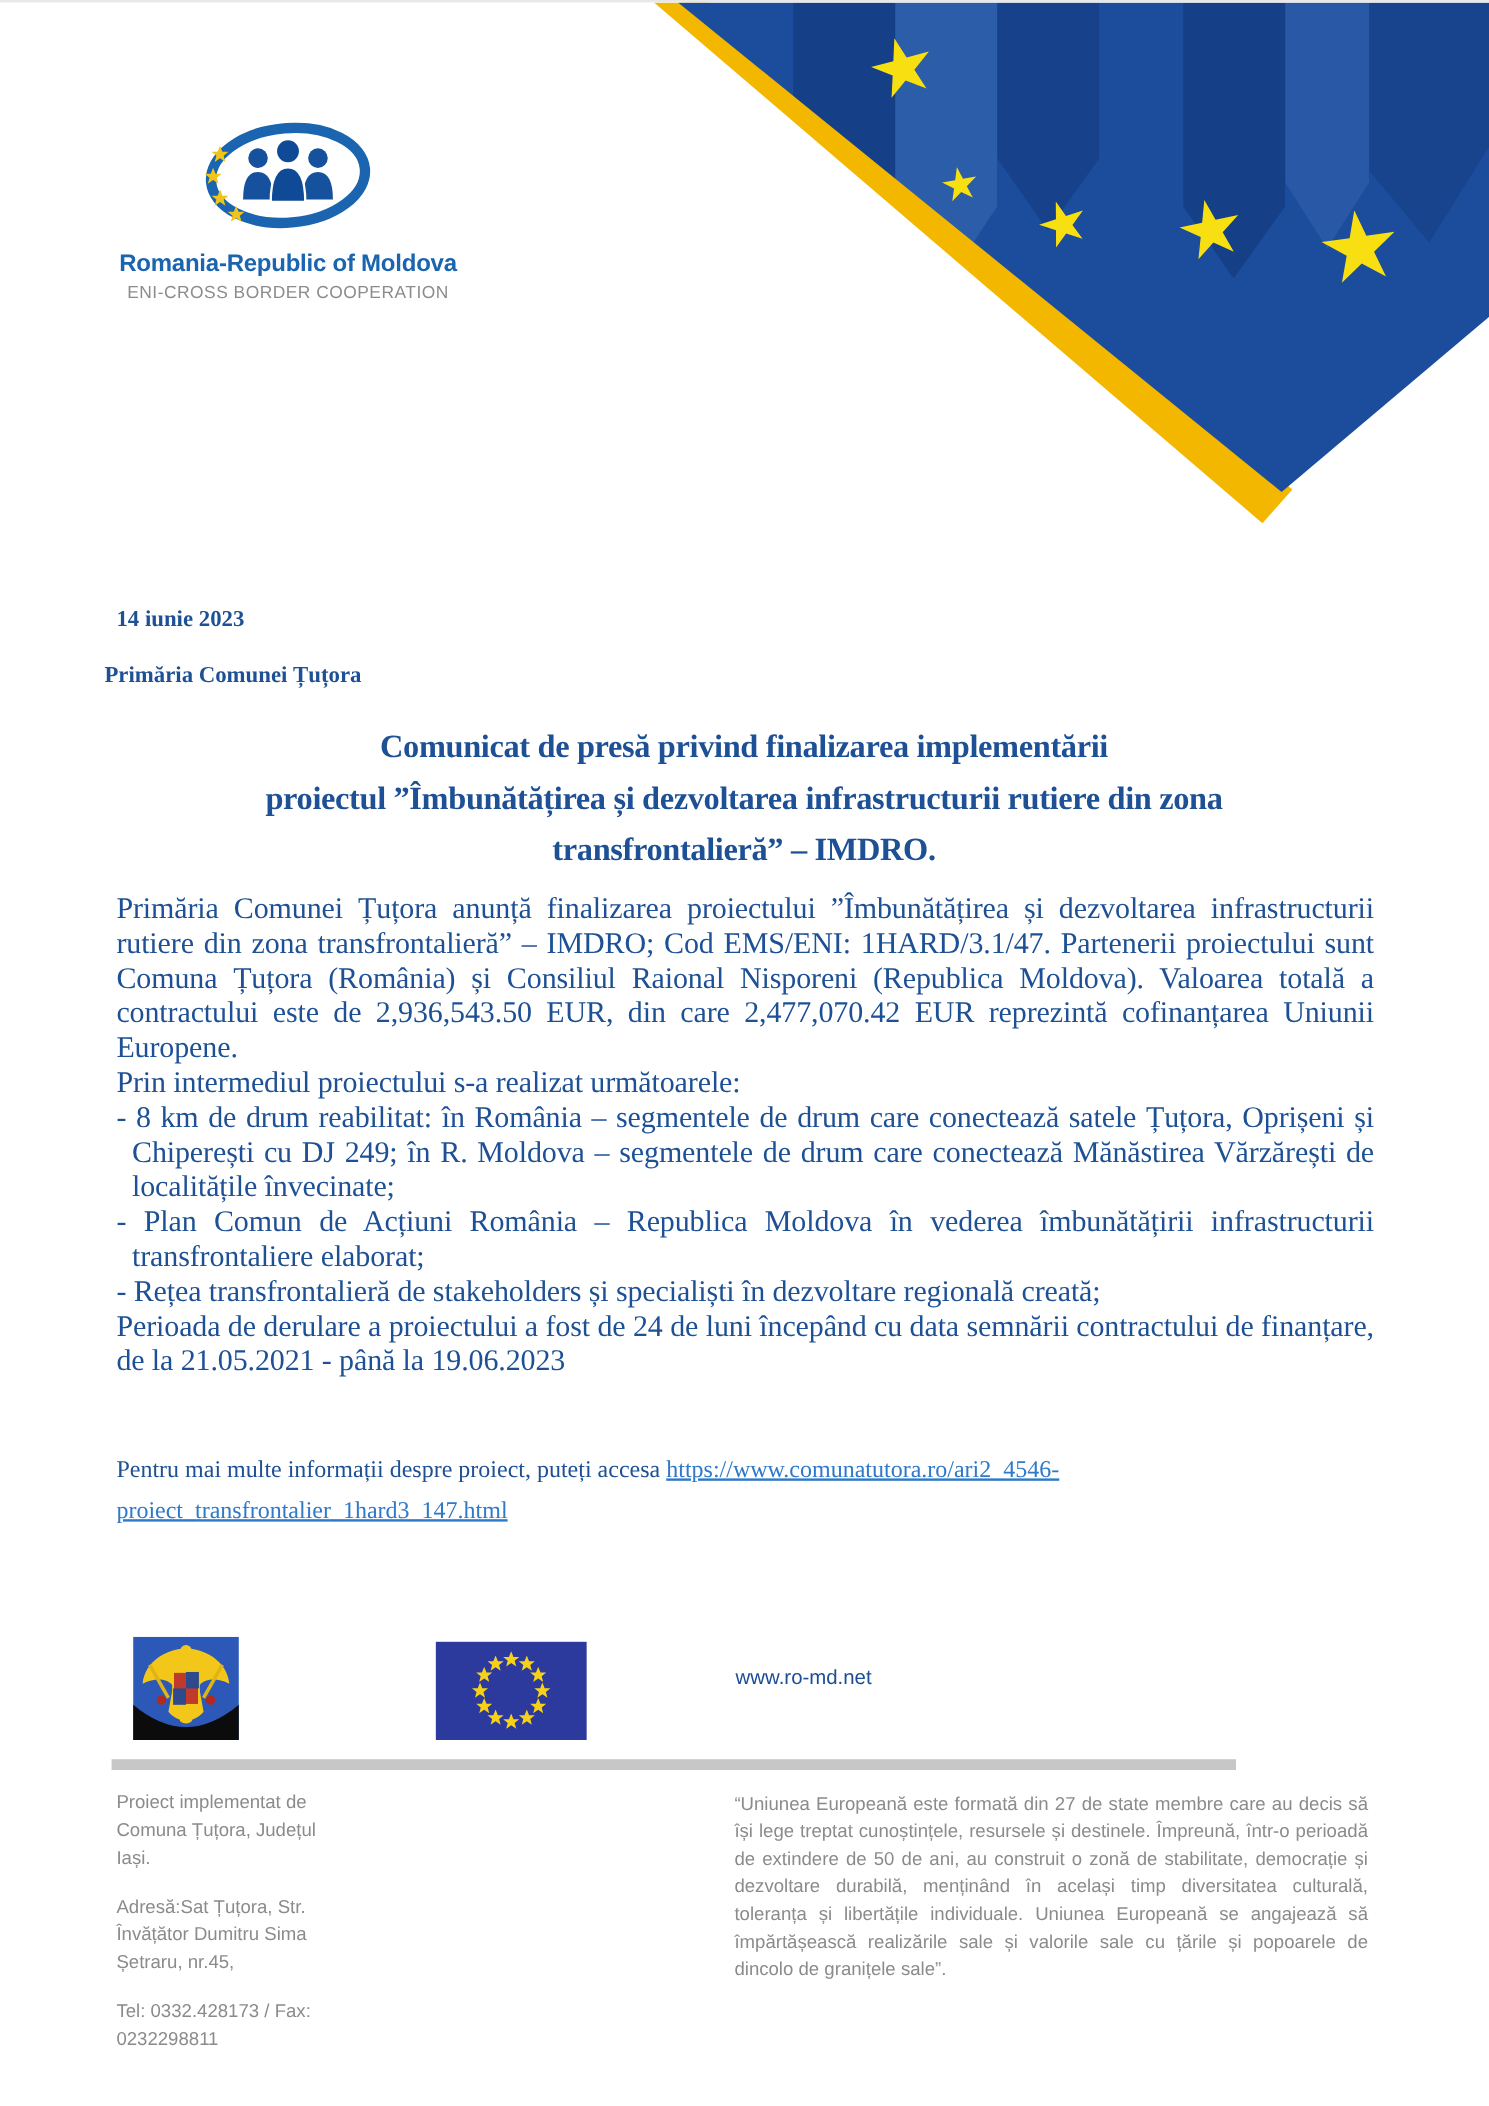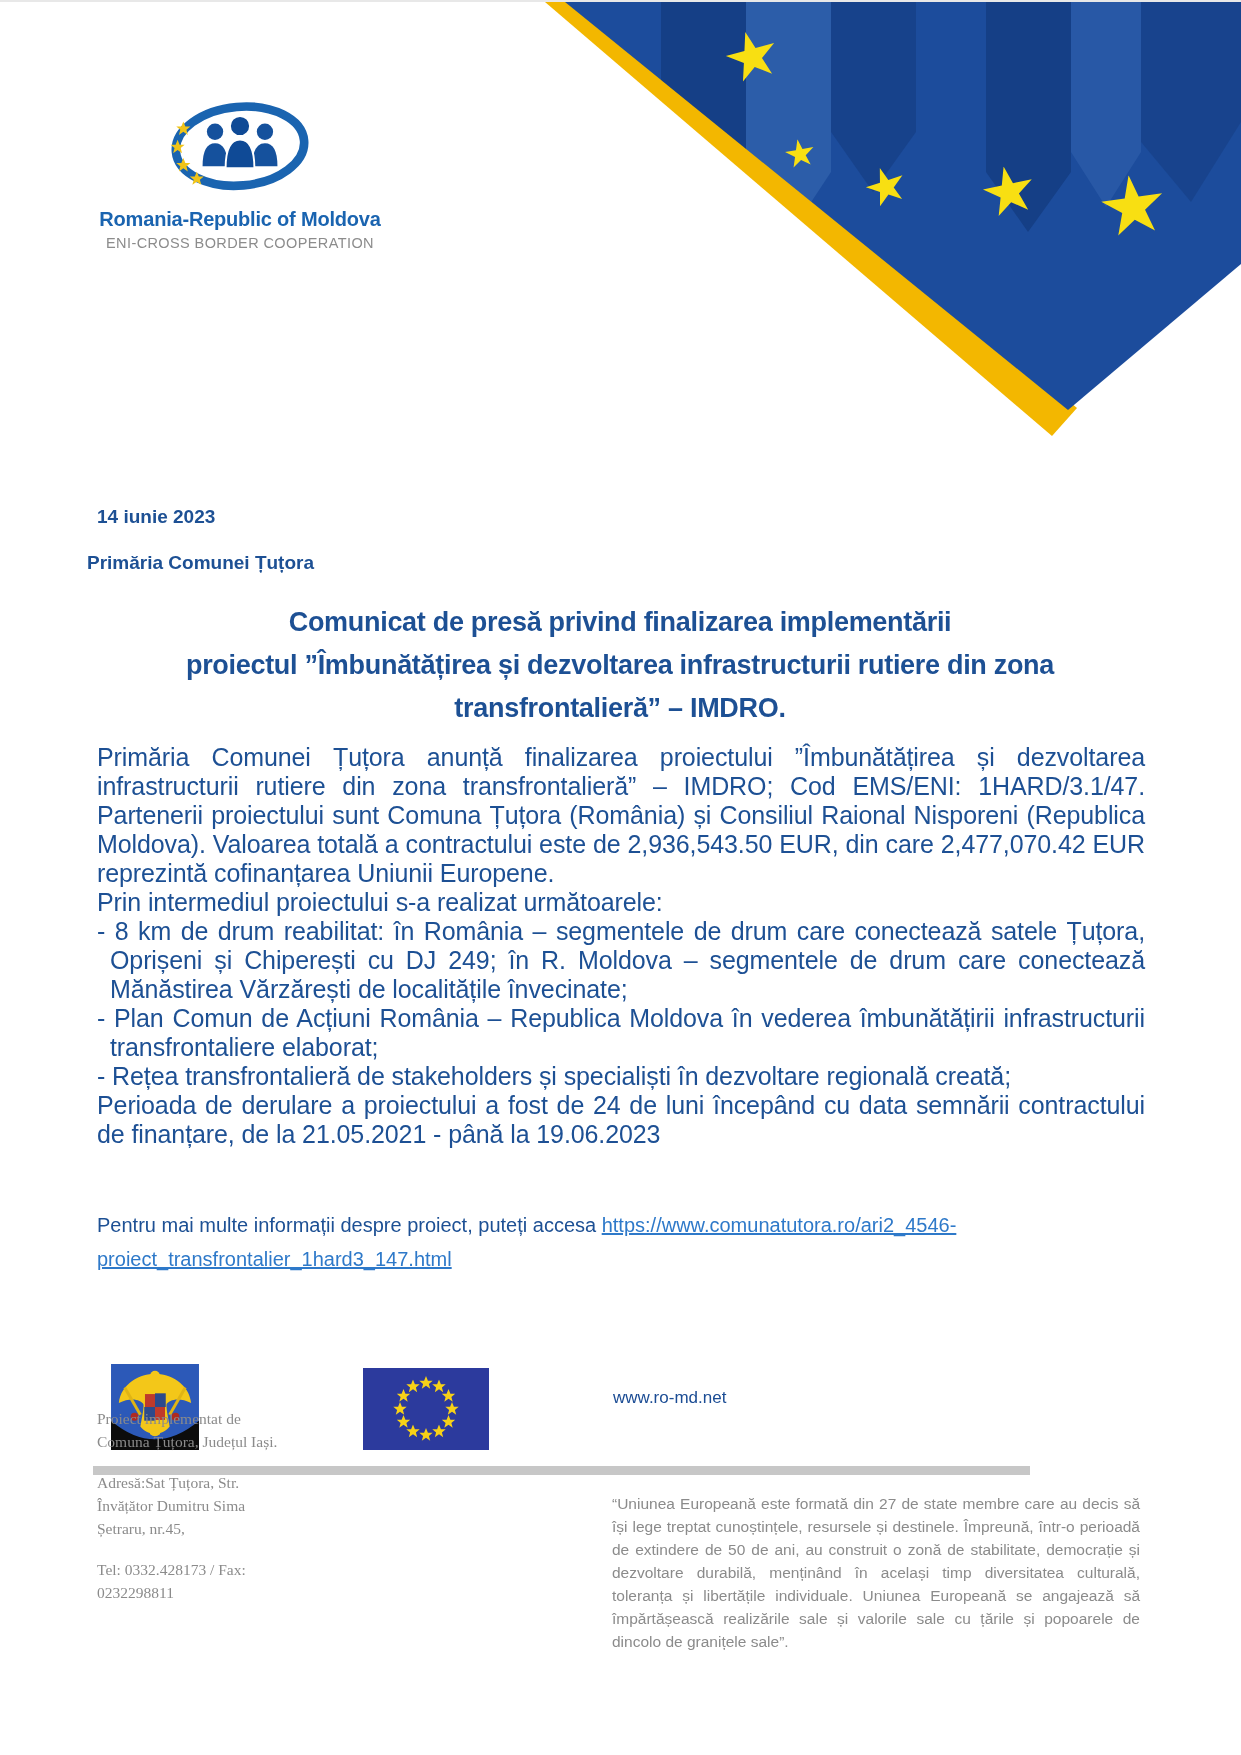--- a/index.html
+++ b/index.html
@@ -26,42 +26,42 @@
   .ds3{left:335px;top:165px;width:40px;height:40px;transform:rotate(-18deg);}
   .ds4{left:452px;top:164px;width:52px;height:52px;transform:rotate(-12deg);}
   .ds5{left:570px;top:173px;width:64px;height:64px;transform:rotate(-8deg);}
 
   
   .logo-block{position:absolute;left:95px;top:100px;width:290px;text-align:center;}
   .logo-title{margin-top:6px;font-size:20px;font-weight:bold;color:#1a64b0;letter-spacing:-.2px;}
   .logo-sub{margin-top:4px;font-size:14.5px;color:#8c8c8c;letter-spacing:.4px;}
 
   
-  .blue{color:#1d5094;}
+  .blue{color:#1d5094;font-family:Liberation Serif, serif;}
   .date-line{position:absolute;left:97px;top:504px;font-size:19px;font-weight:bold;}
   .org-line{position:absolute;left:87px;top:550px;font-size:19px;font-weight:bold;}
   .doc-title{position:absolute;left:96px;top:599px;width:1048px;text-align:center;
      font-size:27px;font-weight:bold;line-height:43px;letter-spacing:-.3px;}
   .doc-title div{white-space:nowrap;}
   .body-text{position:absolute;left:97px;top:741px;width:1048px;
      font-size:25px;line-height:29px;text-align:justify;letter-spacing:-.1px;}
   .body-text p{margin:0;}
   .body-text p.bullet{padding-left:13px;text-indent:-13px;}
   .link-para{position:absolute;left:97px;top:1206px;width:1048px;font-size:20px;line-height:34px;}
   .doc-link{color:#2e79c9;text-decoration:underline;overflow-wrap:anywhere;}
 
   
   .coat{position:absolute;left:110px;top:1362px;}
   .euflag{position:absolute;left:363px;top:1366px;}
   .website{position:absolute;left:613px;top:1386px;font-size:17px;color:#1b4c94;}
 
   
   .divider{position:absolute;left:93px;top:1464px;width:937px;height:9px;background:#c7c7c7;}
   .footer-col{position:absolute;color:#8b8b8b;font-size:15.5px;line-height:23px;}
-  .fc1{left:97px;top:1405px;width:190px;font-family:Liberation Serif, serif;}
+  .fc1{left:97px;top:1489px;width:190px;}
   .fc1 p{margin:0 0 18px 0;}
   .fc2{left:360px;top:1492px;width:210px;}
   .fc2 .l2{margin-top:22px;}
   .fc3{left:612px;top:1490px;width:528px;text-align:justify;}
   .hidden-defs{position:absolute;width:0;height:0;overflow:hidden;}
 </style>
 </head>
 <body>
 
 <svg class="hidden-defs" aria-hidden="true">

